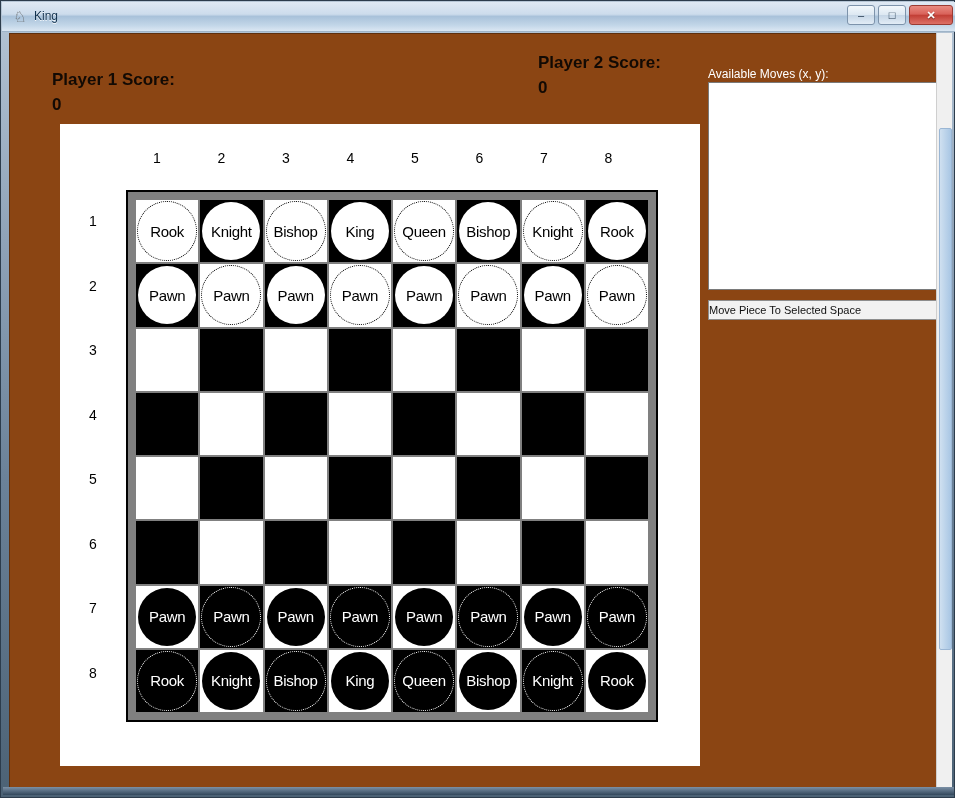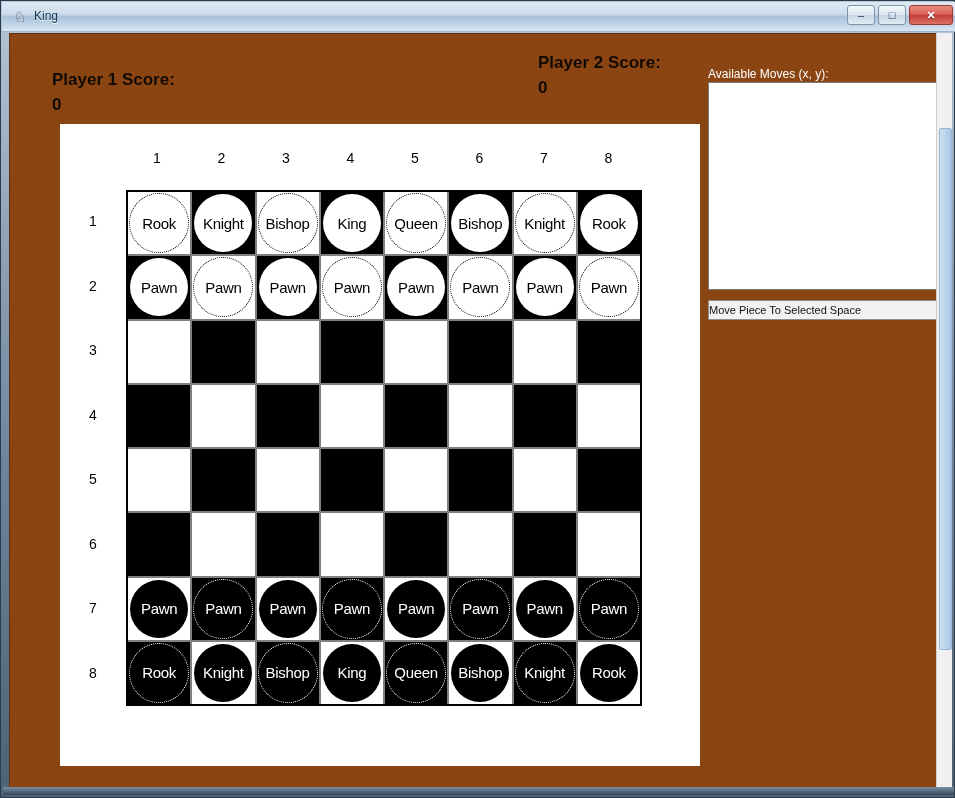--- a/index.html
+++ b/index.html
@@ -130,21 +130,21 @@
     position: absolute;
     left: 66px; top: 66px;
     width: 512px; height: 512px;
     background: #808080;
     border: 2px solid #000;
     box-sizing: content-box;
     display: grid;
     grid-template-columns: repeat(8, 1fr);
     grid-template-rows: repeat(8, 1fr);
     gap: 2px;
-    padding: 0;
+    padding: 8px;
   }
   .sq {
     position: relative;
     box-sizing: border-box;
   }
   .sq.light { background: #ffffff; }
   .sq.dark  { background: #000000; }
 
   .piece {
     position: absolute;

